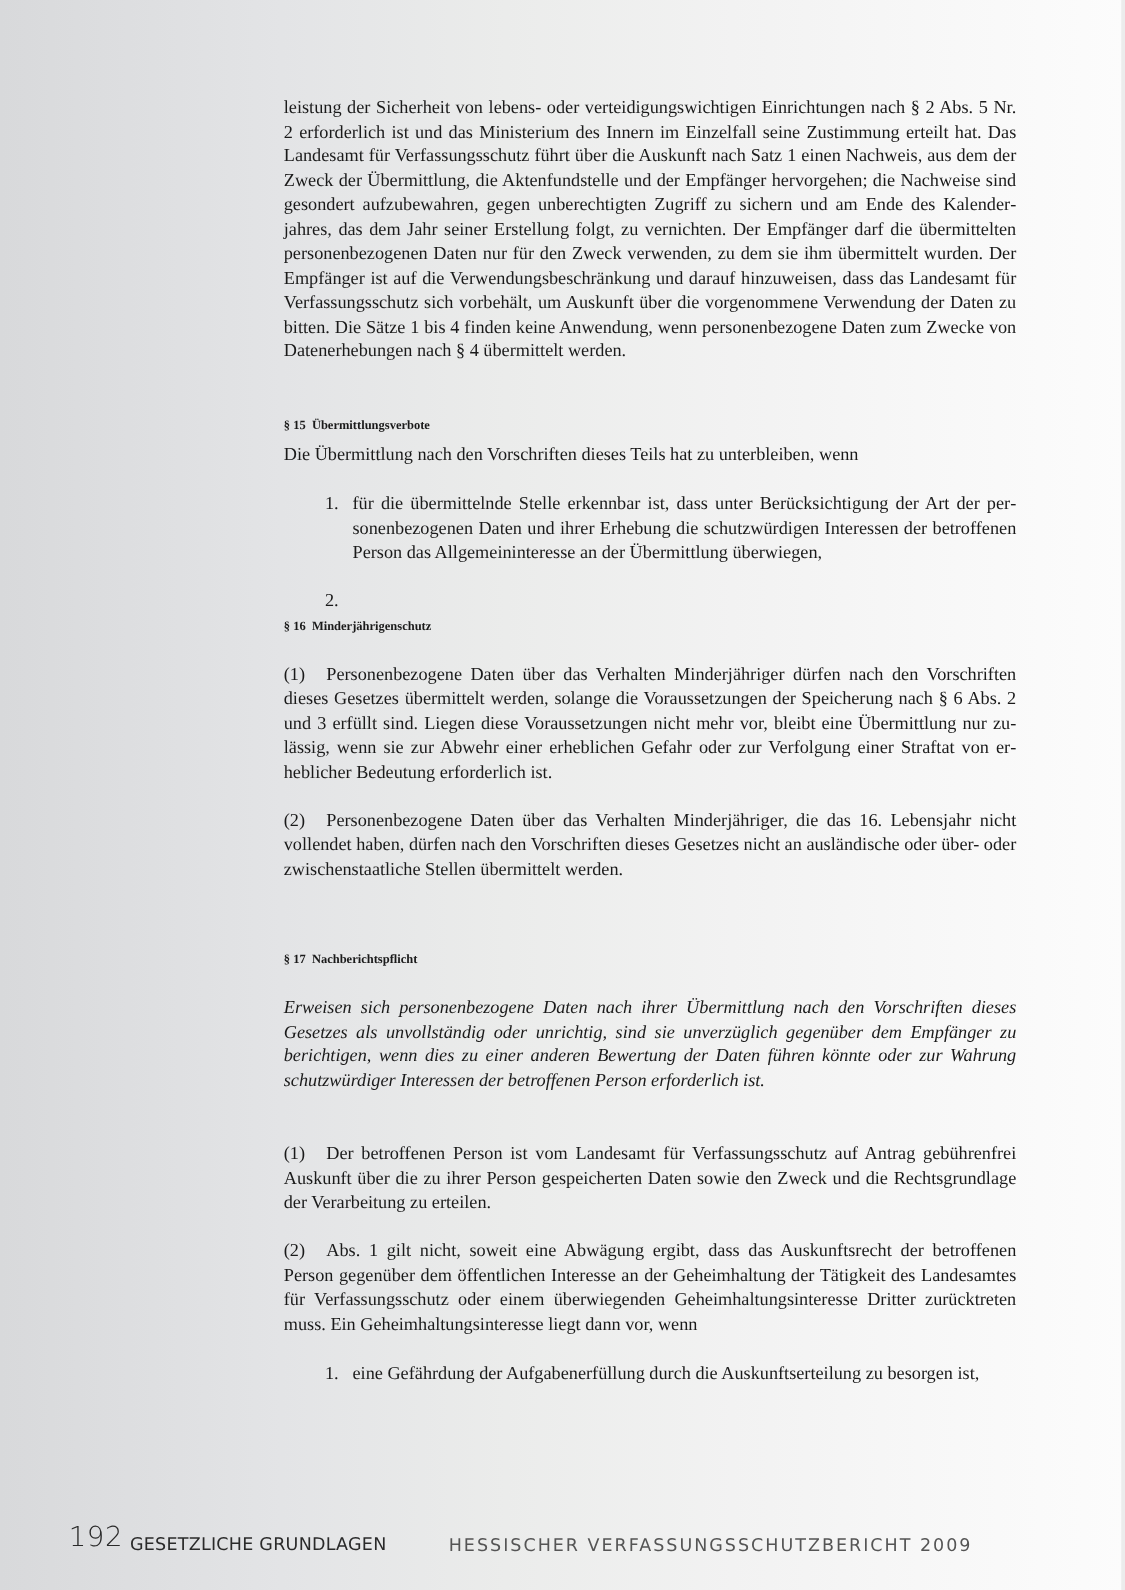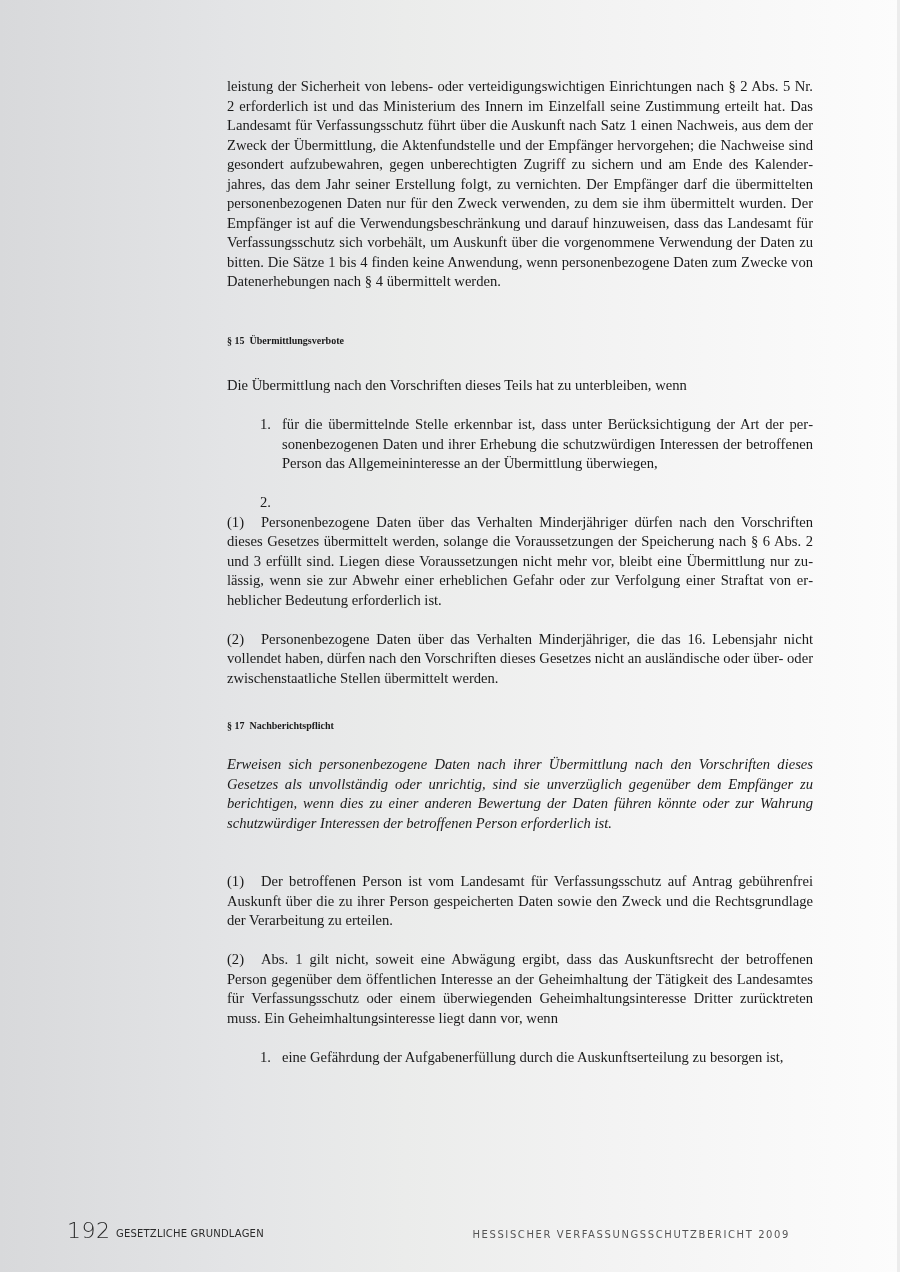--- a/index.html
+++ b/index.html
@@ -56,83 +56,84 @@
       text-align: justify;
     }
     .list-item .li-num {
       position: absolute;
       left: 33px;
       top: 0;
     }
     .footer {
       position: absolute;
       top: 1218px;
-      left: 12px;
+      left: 0;
       width: 864px;
       height: 30px;
       font-family: "DejaVu Sans", "Liberation Sans", sans-serif;
       color: #2a2a2a;
     }
     .page-number {
       position: absolute;
       left: 55px;
       top: 0px;
       font-size: 22px;
       font-weight: 300;
       letter-spacing: 0.5px;
     }
     .section-label {
       position: absolute;
       left: 104px;
       top: 10px;
-      font-size: 10px;
+      font-size: 14px;
       letter-spacing: 0.2px;
     }
     .report-title {
       position: absolute;
       right: 86px;
       top: 11px;
-      font-size: 10px;
+      font-size: 14px;
       letter-spacing: 1.6px;
       color: #555;
     }
   </style>
 </head>
 <body>
 
 <div class="page-edge"></div>
 
 <div class="content">
 
   <p class="para">leistung der Sicherheit von lebens- oder verteidigungswichtigen Einrichtungen nach § 2 Abs. 5 Nr. 2 erforderlich ist und das Ministerium des Innern im Einzelfall seine Zustimmung erteilt hat. Das Landesamt für Verfassungsschutz führt über die Auskunft nach Satz 1 einen Nachweis, aus dem der Zweck der Übermittlung, die Aktenfundstelle und der Empfänger hervorgehen; die Nachweise sind gesondert aufzubewahren, gegen unberechtigten Zugriff zu sichern und am Ende des Kalender­jahres, das dem Jahr seiner Erstellung folgt, zu vernichten. Der Empfänger darf die übermittelten personenbezogenen Daten nur für den Zweck verwenden, zu dem sie ihm übermittelt wurden. Der Empfänger ist auf die Verwendungsbeschränkung und darauf hinzuweisen, dass das Landesamt für Verfassungsschutz sich vorbehält, um Auskunft über die vorgenommene Verwendung der Daten zu bitten. Die Sätze 1 bis 4 finden keine Anwendung, wenn personenbezogene Daten zum Zwecke von Datenerhebungen nach § 4 übermittelt werden.</p>
 
   <div style="margin-top:39px;">
     <p class="heading" style="white-space:pre;">§ 15  Übermittlungsverbote</p>
-    <p class="para" style="margin-top:26px;">Die Übermittlung nach den Vorschriften dieses Teils hat zu unterbleiben, wenn</p>
+    <p class="para" style="margin-top:5px;">Die Übermittlung nach den Vorschriften dieses Teils hat zu unterbleiben, wenn</p>
     <ul class="list" style="margin-top:19.5px;">
       <li class="list-item">
         <span class="li-num">1.</span>
         <span>für die übermittelnde Stelle erkennbar ist, dass unter Berücksichtigung der Art der per­sonenbezogenen Daten und ihrer Erhebung die schutzwürdigen Interessen der betroffenen Person das Allgemeininteresse an der Übermittlung überwiegen,</span>
       </li>
       <li class="list-item" style="margin-top:19.5px;">
         <span class="li-num">2.</span>
       </li>
     </ul>
   </div>
 
   <div style="margin-top:39px;">
+    <p class="heading" style="white-space:pre;">§ 16  Minderjährigenschutz</p>
     <p class="para" style="margin-top:19.5px;">
       <span class="num">(1)</span><span>Personenbezogene Daten über das Verhalten Minderjähriger dürfen nach den Vorschriften dieses Gesetzes übermittelt werden, solange die Voraussetzungen der Speicherung nach § 6 Abs. 2 und 3 erfüllt sind. Liegen diese Voraussetzungen nicht mehr vor, bleibt eine Übermittlung nur zu­lässig, wenn sie zur Abwehr einer erheblichen Gefahr oder zur Verfolgung einer Straftat von er­heblicher Bedeutung erforderlich ist.</span>
     </p>
     <p class="para" style="margin-top:19.5px;">
       <span class="num">(2)</span><span>Personenbezogene Daten über das Verhalten Minderjähriger, die das 16. Lebensjahr nicht vollendet haben, dürfen nach den Vorschriften dieses Gesetzes nicht an ausländische oder über- oder zwischenstaatliche Stellen übermittelt werden.</span>
     </p>
   </div>
 
-  <div style="margin-top:28px;">
+  <div style="margin-top:52px;">
     <p class="heading" style="white-space:pre;">§ 17  Nachberichtspflicht</p>
     <p class="para" style="margin-top:19.5px;font-style:italic;">Erweisen sich personenbezogene Daten nach ihrer Übermittlung nach den Vorschriften dieses Gesetzes als unvollständig oder unrichtig, sind sie unverzüglich gegenüber dem Empfänger zu berichtigen, wenn dies zu einer anderen Bewertung der Daten führen könnte oder zur Wahrung schutzwürdiger Interessen der betroffenen Person erforderlich ist.</p>
   </div>
 
   <div style="margin-top:39px;">
     <p class="para" style="margin-top:19.5px;">
       <span class="num">(1)</span><span>Der betroffenen Person ist vom Landesamt für Verfassungsschutz auf Antrag gebührenfrei Auskunft über die zu ihrer Person gespeicherten Daten sowie den Zweck und die Rechtsgrundlage der Verarbeitung zu erteilen.</span>
     </p>
     <p class="para" style="margin-top:19.5px;">
       <span class="num">(2)</span><span>Abs. 1 gilt nicht, soweit eine Abwägung ergibt, dass das Auskunftsrecht der betroffenen Person gegenüber dem öffentlichen Interesse an der Geheimhaltung der Tätigkeit des Landesamtes für Verfassungsschutz oder einem überwiegenden Geheimhaltungsinteresse Dritter zurücktreten muss. Ein Geheimhaltungsinteresse liegt dann vor, wenn</span>

